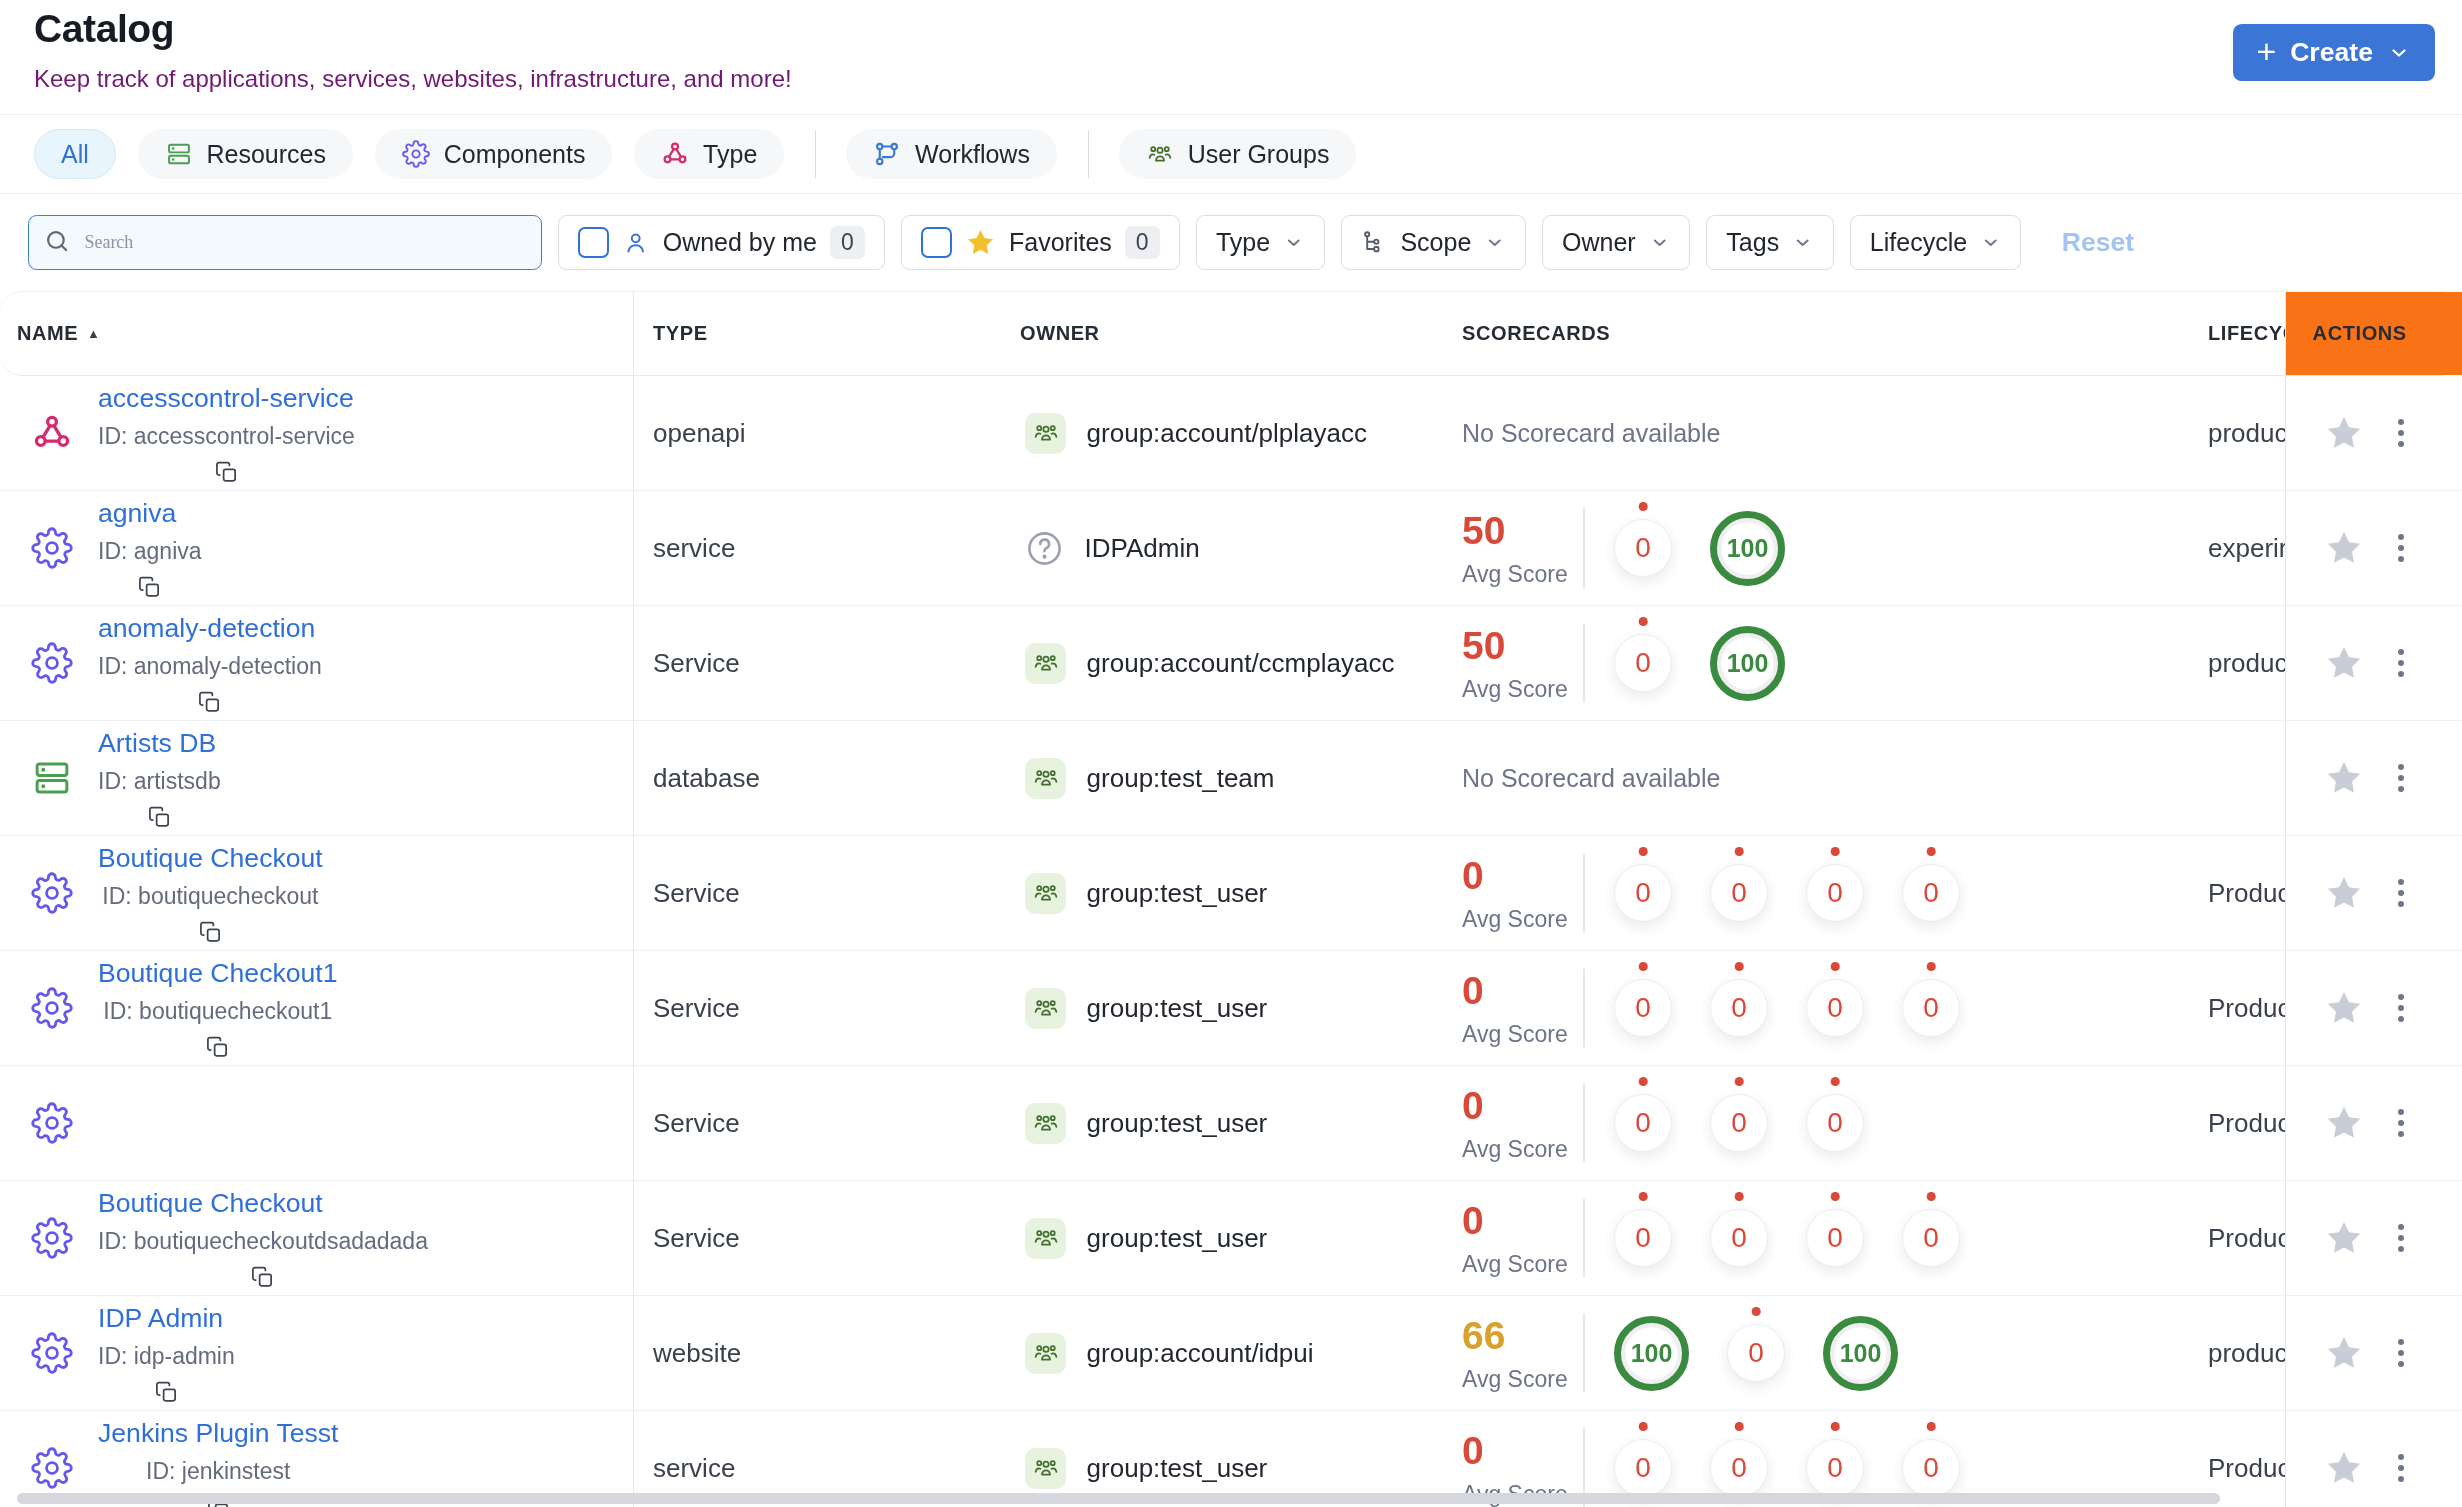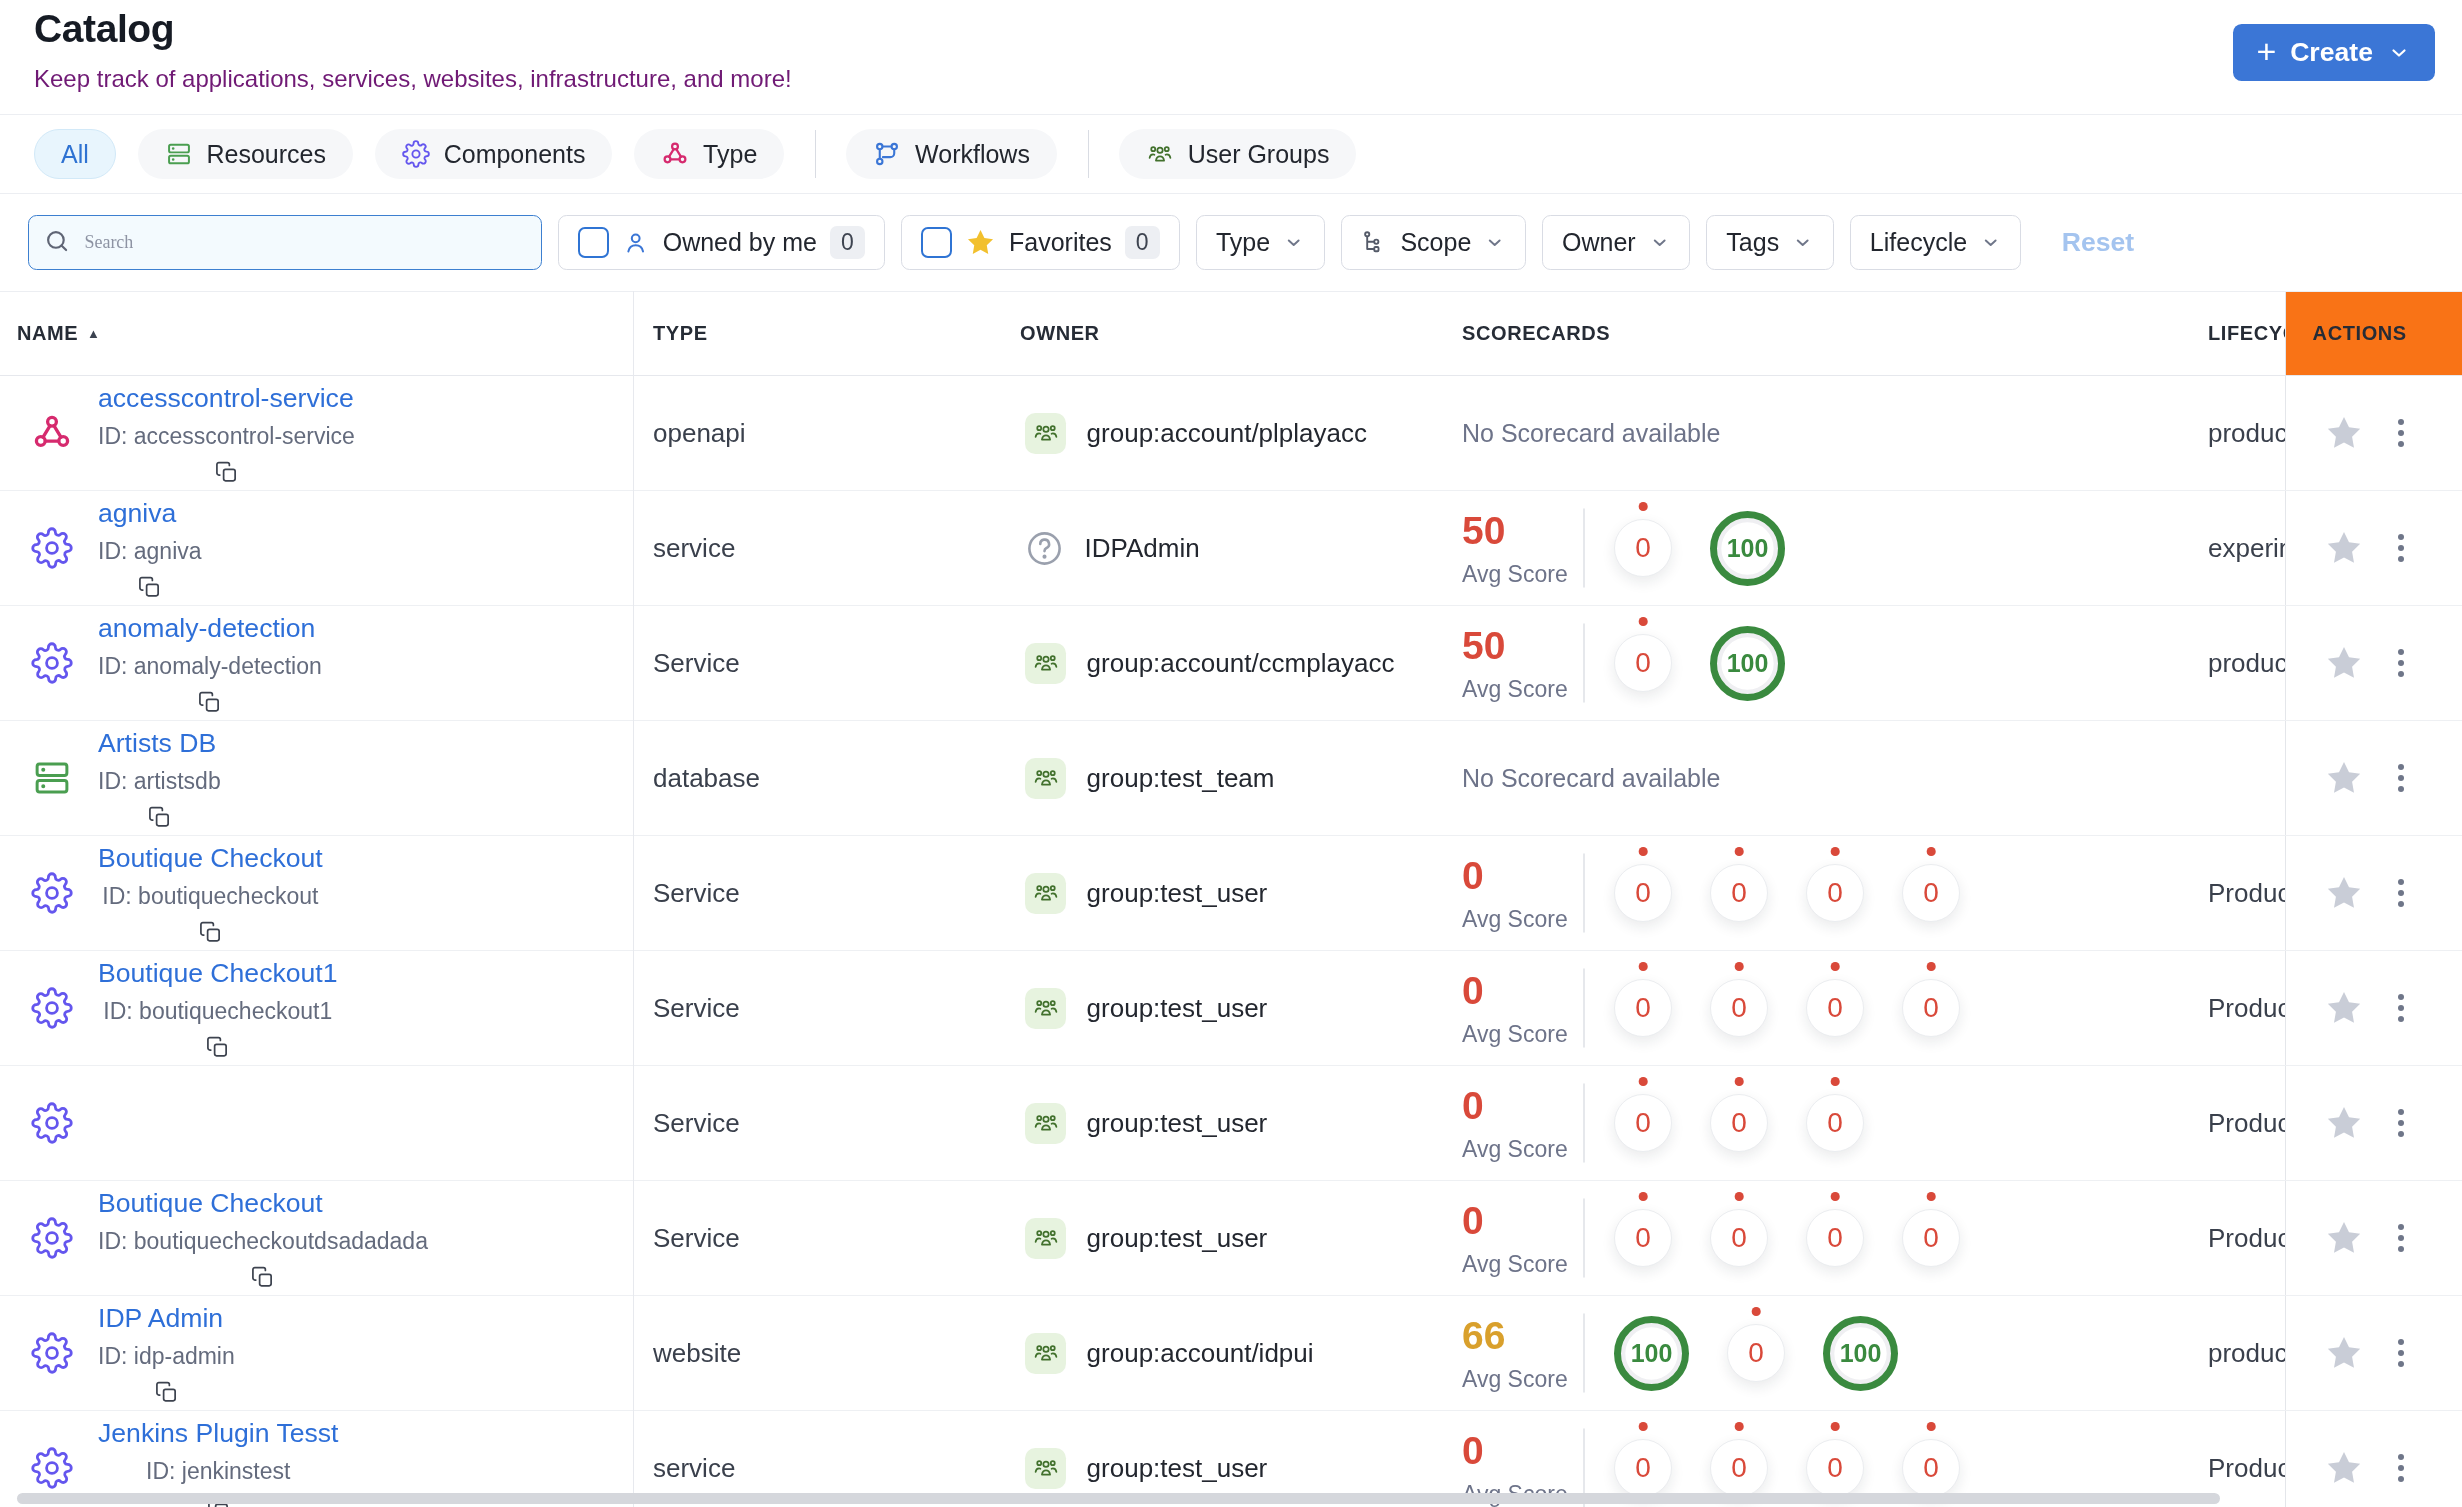--- a/index.html
+++ b/index.html
@@ -34,21 +34,21 @@
     padding:0 19px; font-size:25px; color:#22262e; cursor:pointer; white-space:nowrap; flex:none; }
   .checkbox { width:31px; height:31px; border:2.6px solid #2f74d4; border-radius:6.9px; background:#fff; cursor:pointer; flex:none; }
   .person-icon svg { width:27.4px; height:27.4px; color:#3b76d6; display:block; }
   .fav-star svg { width:31px; height:31px; color:#f2c02e; display:block; }
   .count-chip { background:#edeff3; border-radius:6.9px; padding:3.4px 11px; font-size:23px; color:#3e4450; }
   .chevron svg { width:21.4px; height:21.4px; color:#6f7689; display:block; }
   .scope-icon svg { width:26.6px; height:26.6px; color:#545a68; display:block; }
   .reset-link { font-size:26.6px; font-weight:600; color:#a4c4ef; margin-left:24px; cursor:pointer; flex:none; }
 
   
-  .table-header { position:absolute; top:291px; left:0; right:0; height:85px; border-top:0.9px solid #eceef2; border-bottom:0.9px solid #e6e8ed; }
+  .table-header { position:absolute; top:291px; left:0; right:0; height:85px; border-top:0.9px solid #eceef2; border-bottom:0.9px solid #e6e8ed;border-radius:22px; }
   .th { position:absolute; top:0; height:100%; display:flex; align-items:center; font-size:20px; font-weight:700;
     letter-spacing:0.6px; color:#262c36; white-space:nowrap; }
   .sort-arrow { font-size:13px; color:#3b4350; margin-left:8.6px; }
   .th-name { left:17px; } .th-type { left:653px; } .th-owner { left:1020px; } .th-scorecards { left:1462px; }
   .th-lifecycle { left:2208px; width:79px; overflow:hidden; }
   .th-actions { left:2285px; width:177px; background:#f97316; border-left:0.9px solid #e4e6ea; padding-left:26.6px; }
 
   
   .rows { position:absolute; top:376px; left:0; right:0; bottom:0; overflow:hidden; }
   .row { position:relative; height:115px; border-bottom:0.9px solid #eef0f3; background:#fff; }

